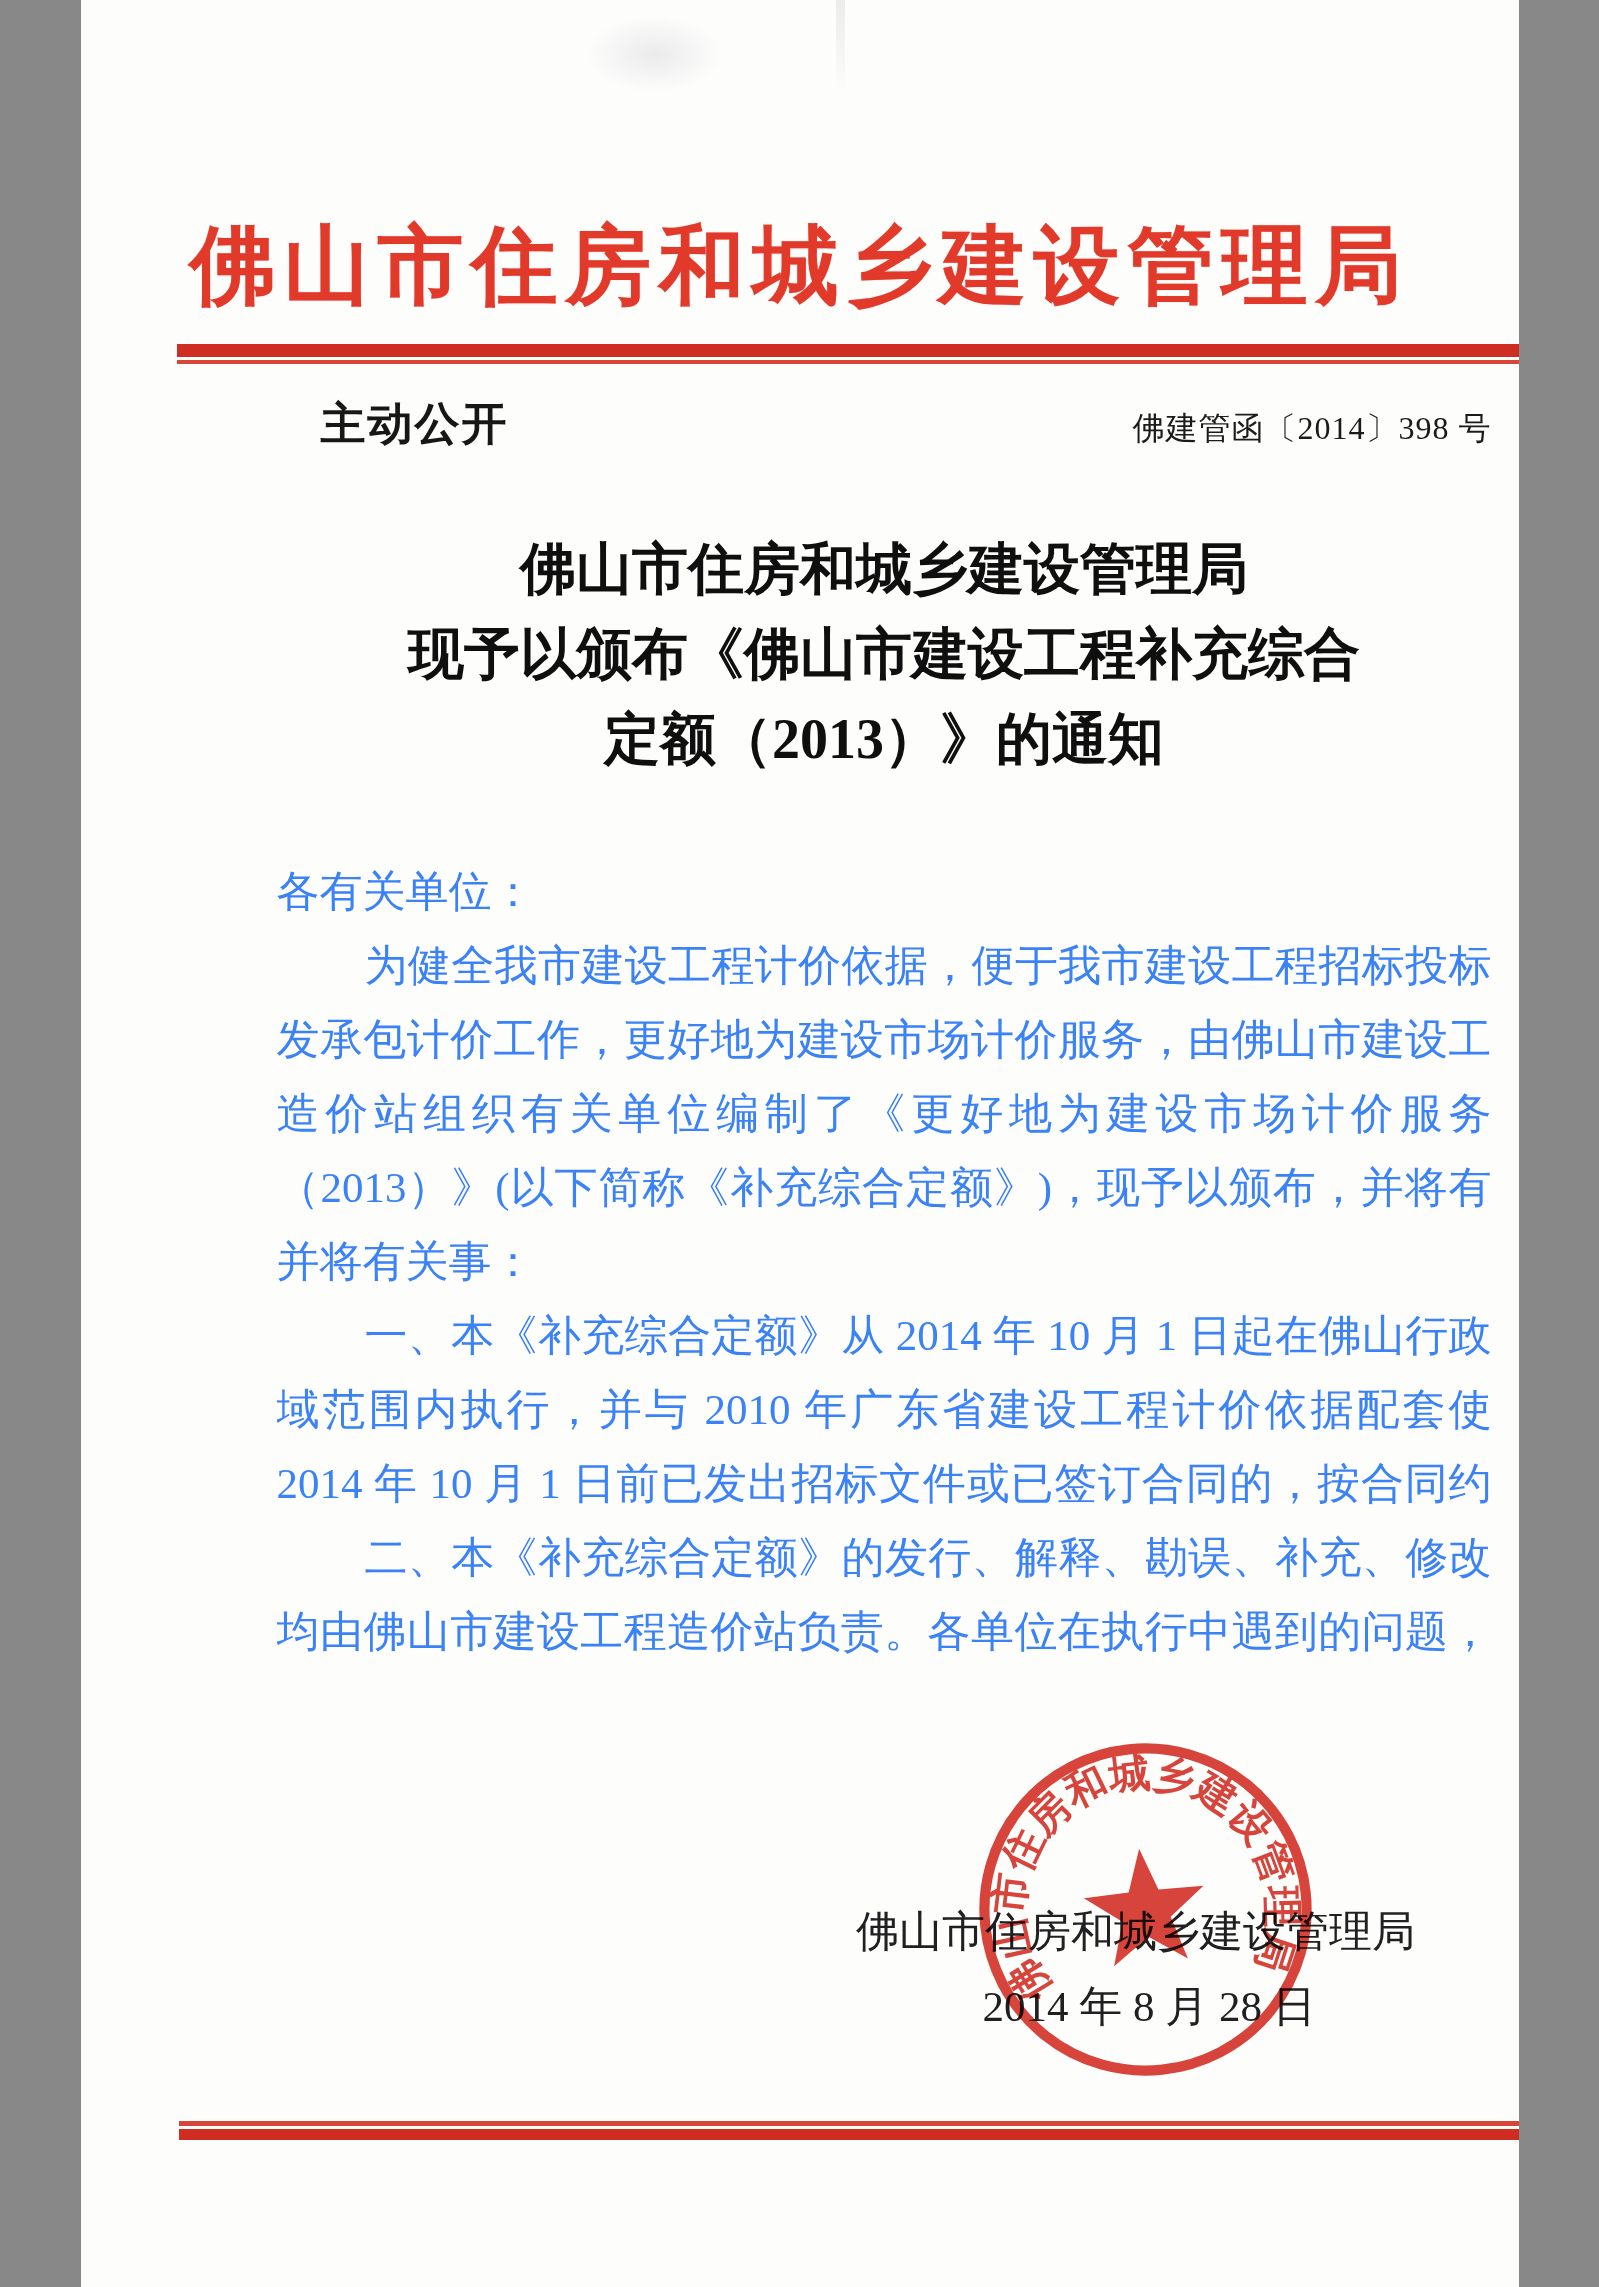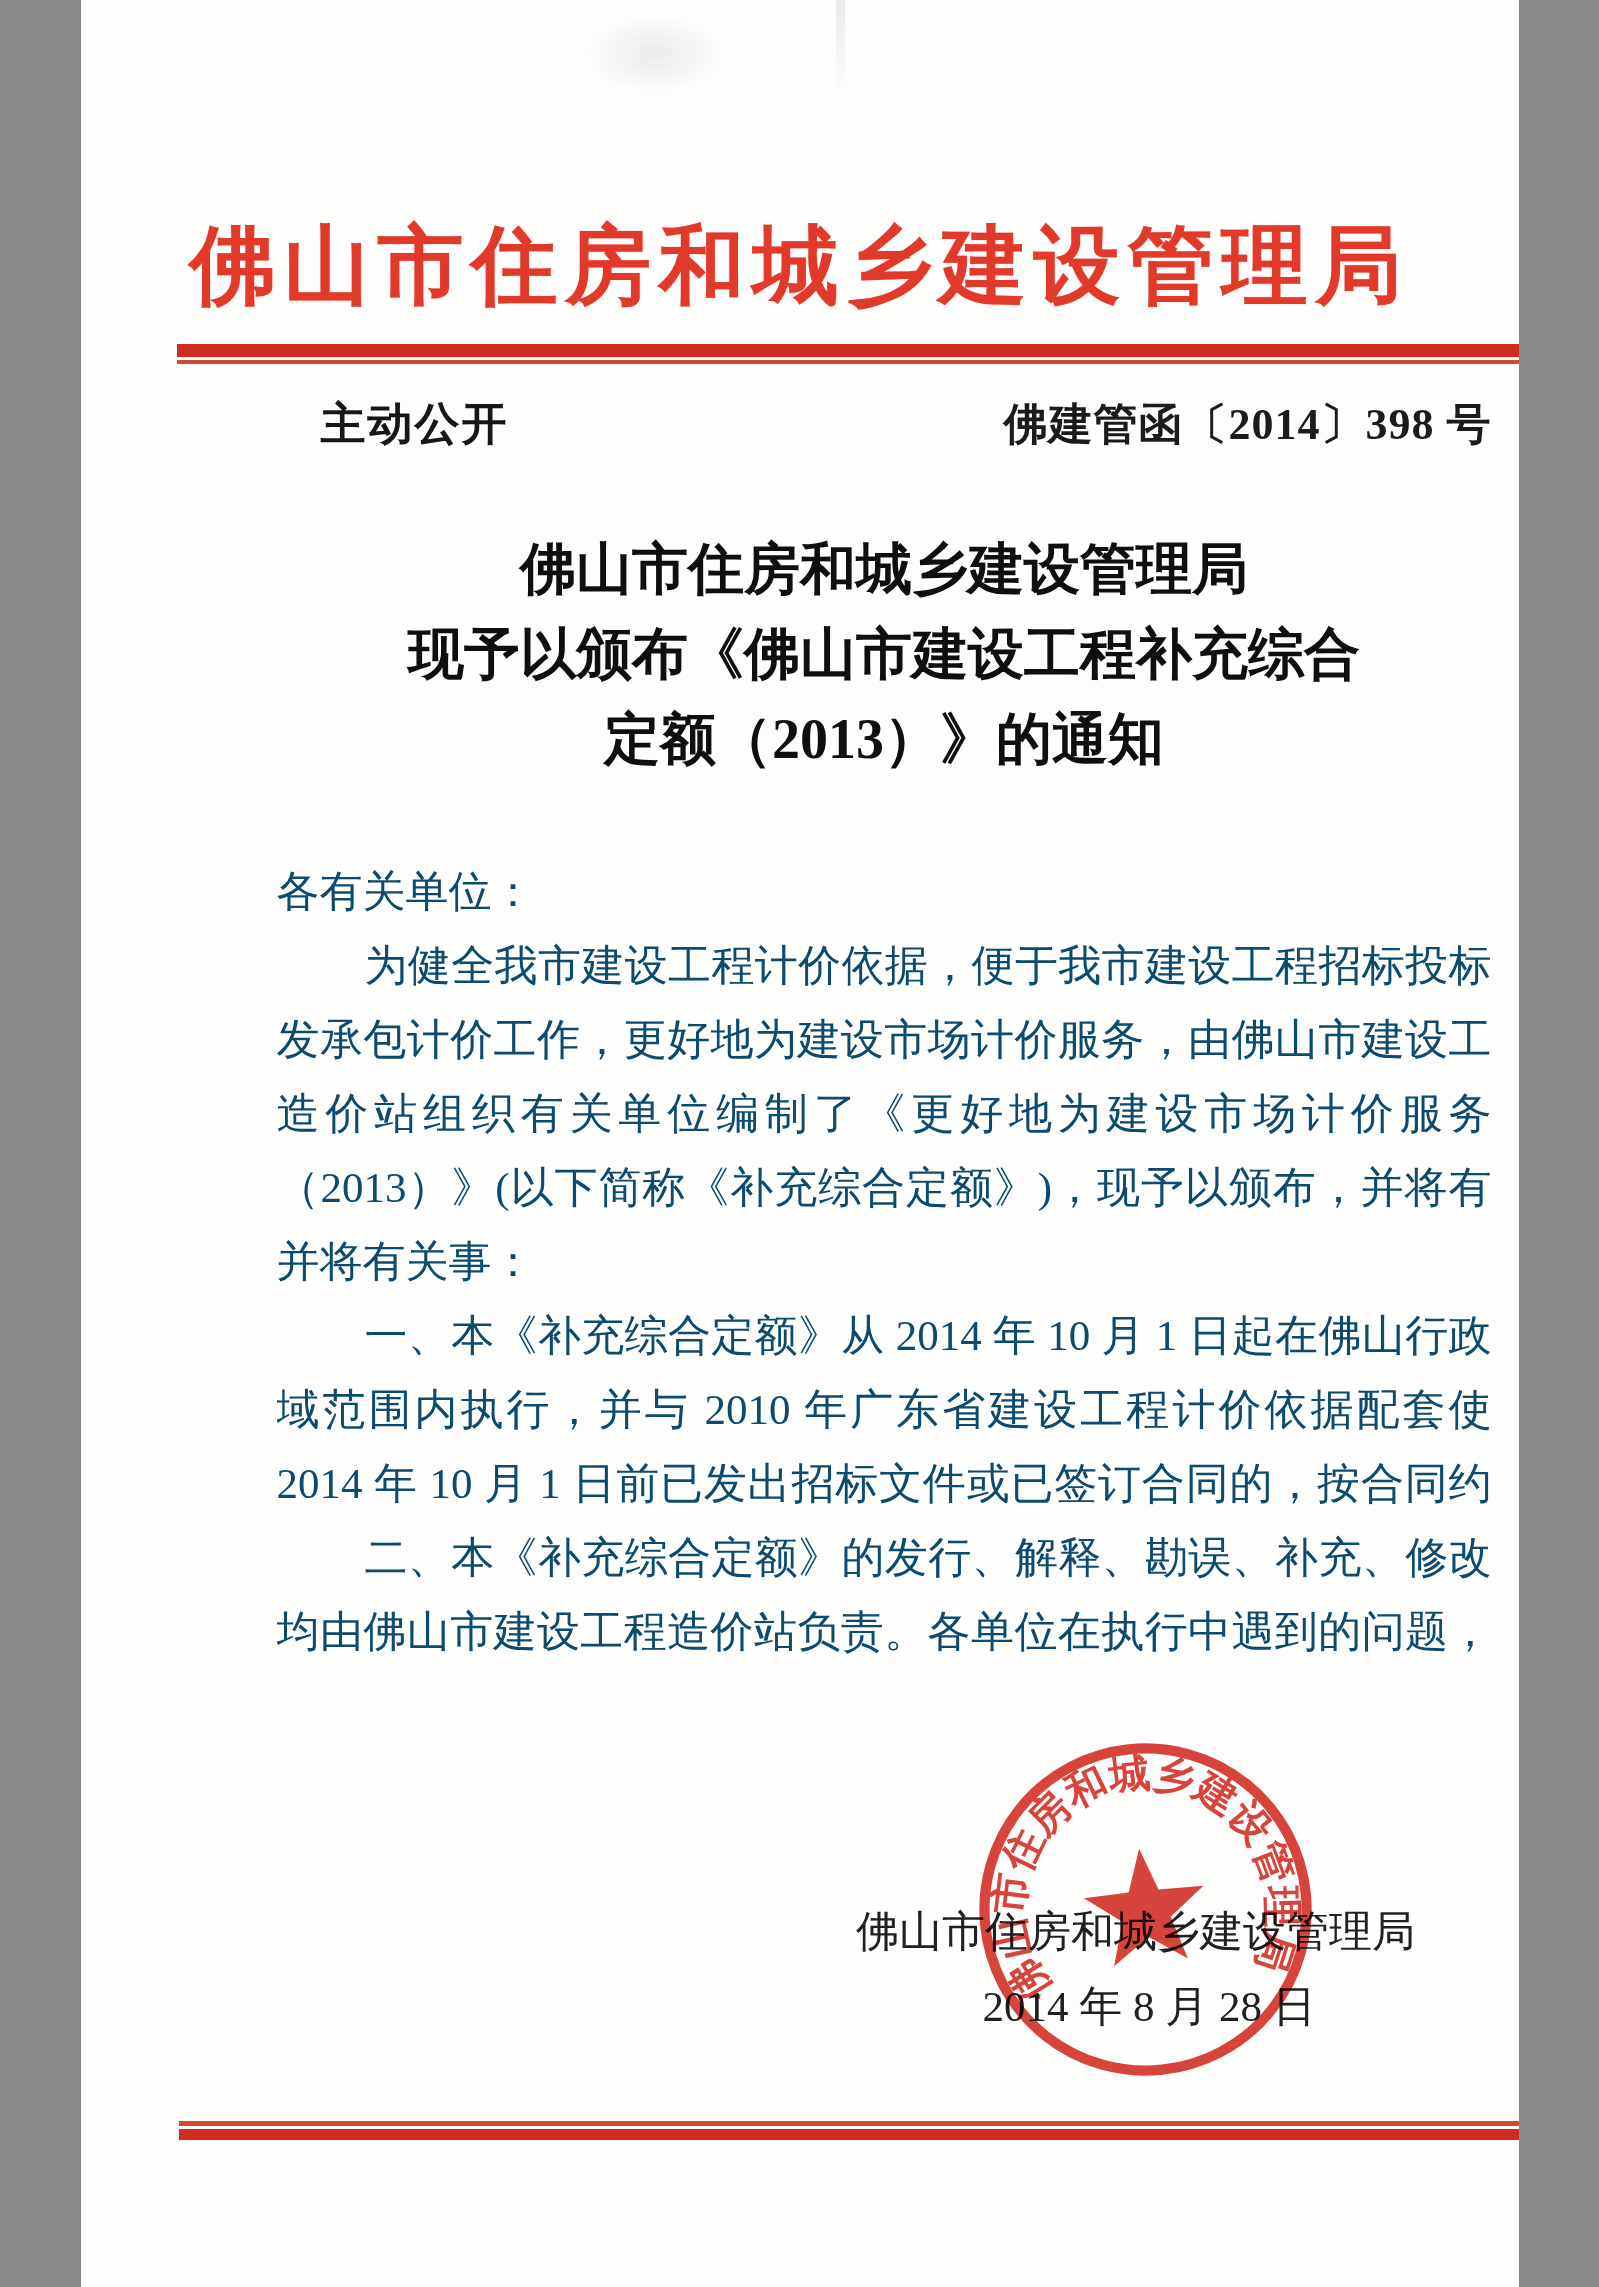--- a/index.html
+++ b/index.html
@@ -37,31 +37,31 @@
   .rule-top .thin{height:4.9px;background:#d8463a;}
 
   .meta-row{
     position:absolute;top:394px;left:196px;width:1215px;
     display:flex;justify-content:space-between;align-items:baseline;
   }
   .disclosure{
     font-family:"Liberation Sans","DejaVu Sans",sans-serif;
     font-weight:600;font-size:45px;color:#171717;letter-spacing:2px;margin-left:44px;
   }
-  .doc-number{font-size:44px;color:#1b1b1b;letter-spacing:1px;font-weight:bold;}
+  .doc-number{font-size:32px;color:#1b1b1b;letter-spacing:1px;}
 
   .doc-title{
     position:absolute;top:527px;left:196px;width:1215px;
     text-align:center;font-weight:bold;
     font-size:56px;line-height:85px;color:#0f0f0f;
   }
 
   .body-block{
     position:absolute;top:855px;left:196px;width:1215px;
-    font-size:43px;color:#0c4a6e;
+    font-size:43px;color:#3b82f6;
   }
   .bl{height:74px;line-height:74px;overflow:hidden;}
   .jf{text-align:justify;text-align-last:justify;}
   .indent{text-indent:88px;}
 
   .signature-name{
     position:absolute;top:1903px;left:773px;width:564px;
     text-align:center;font-size:43px;color:#202022;white-space:nowrap;
   }
   .signature-date{

